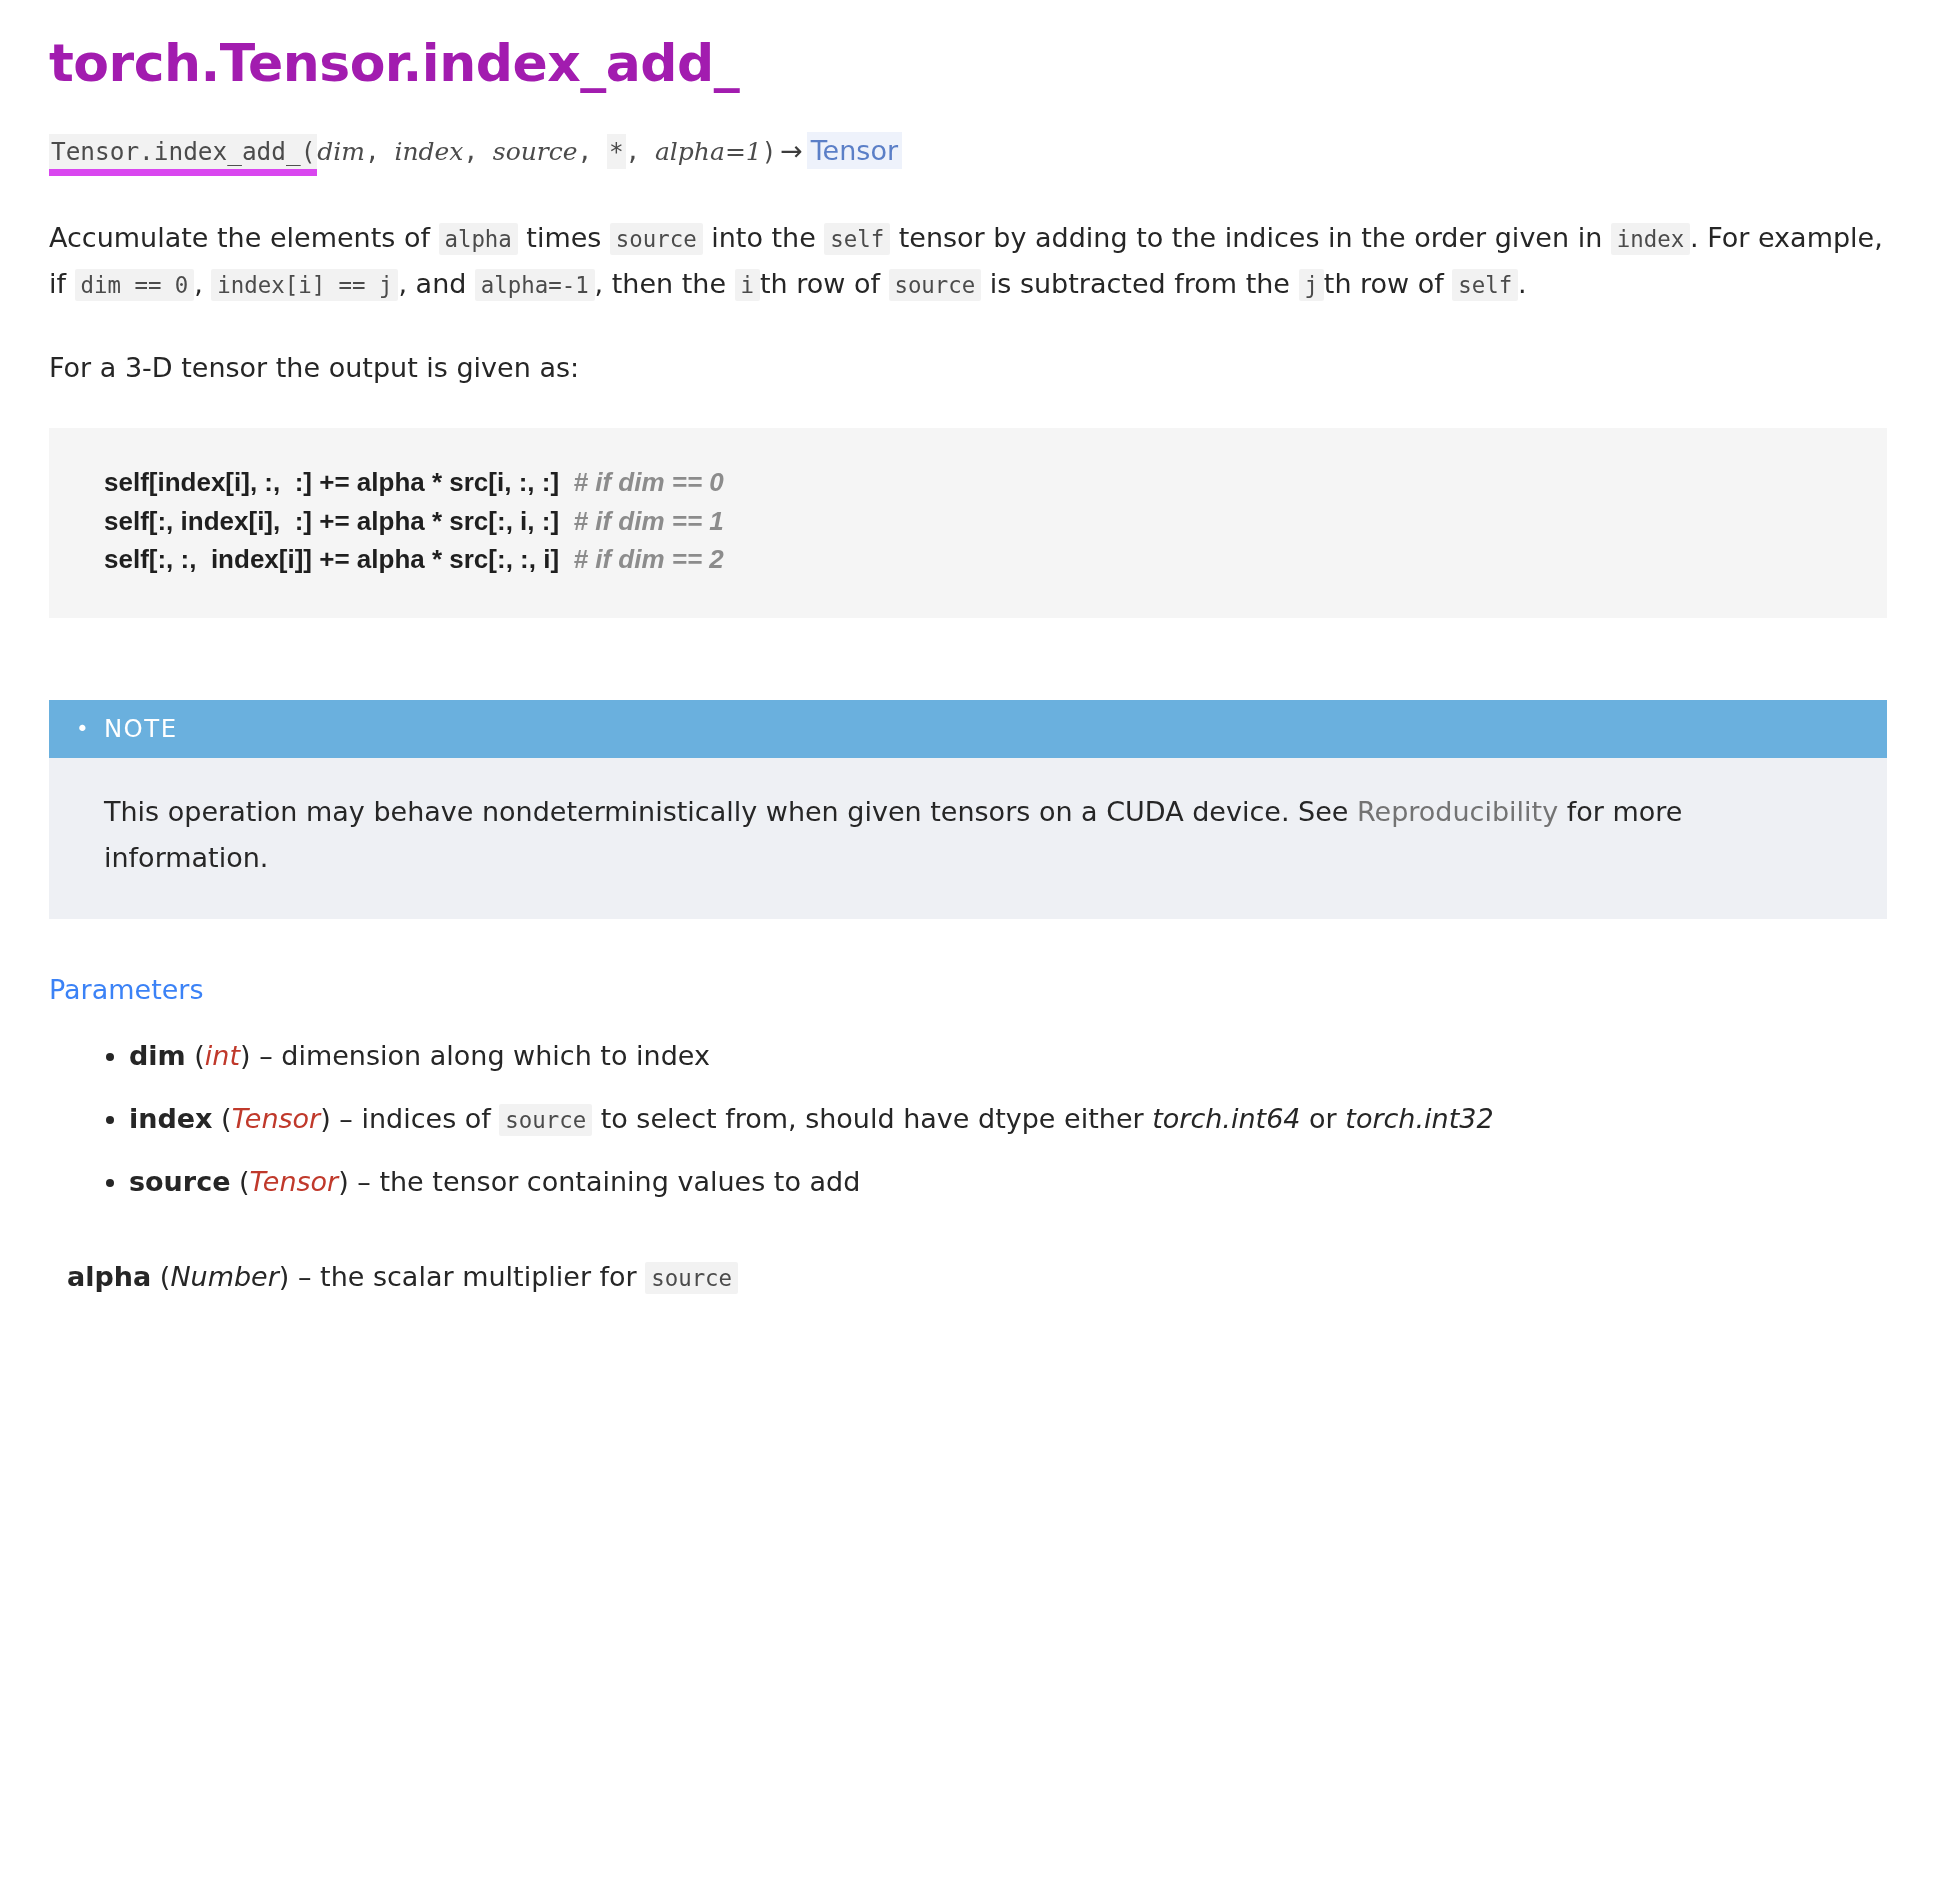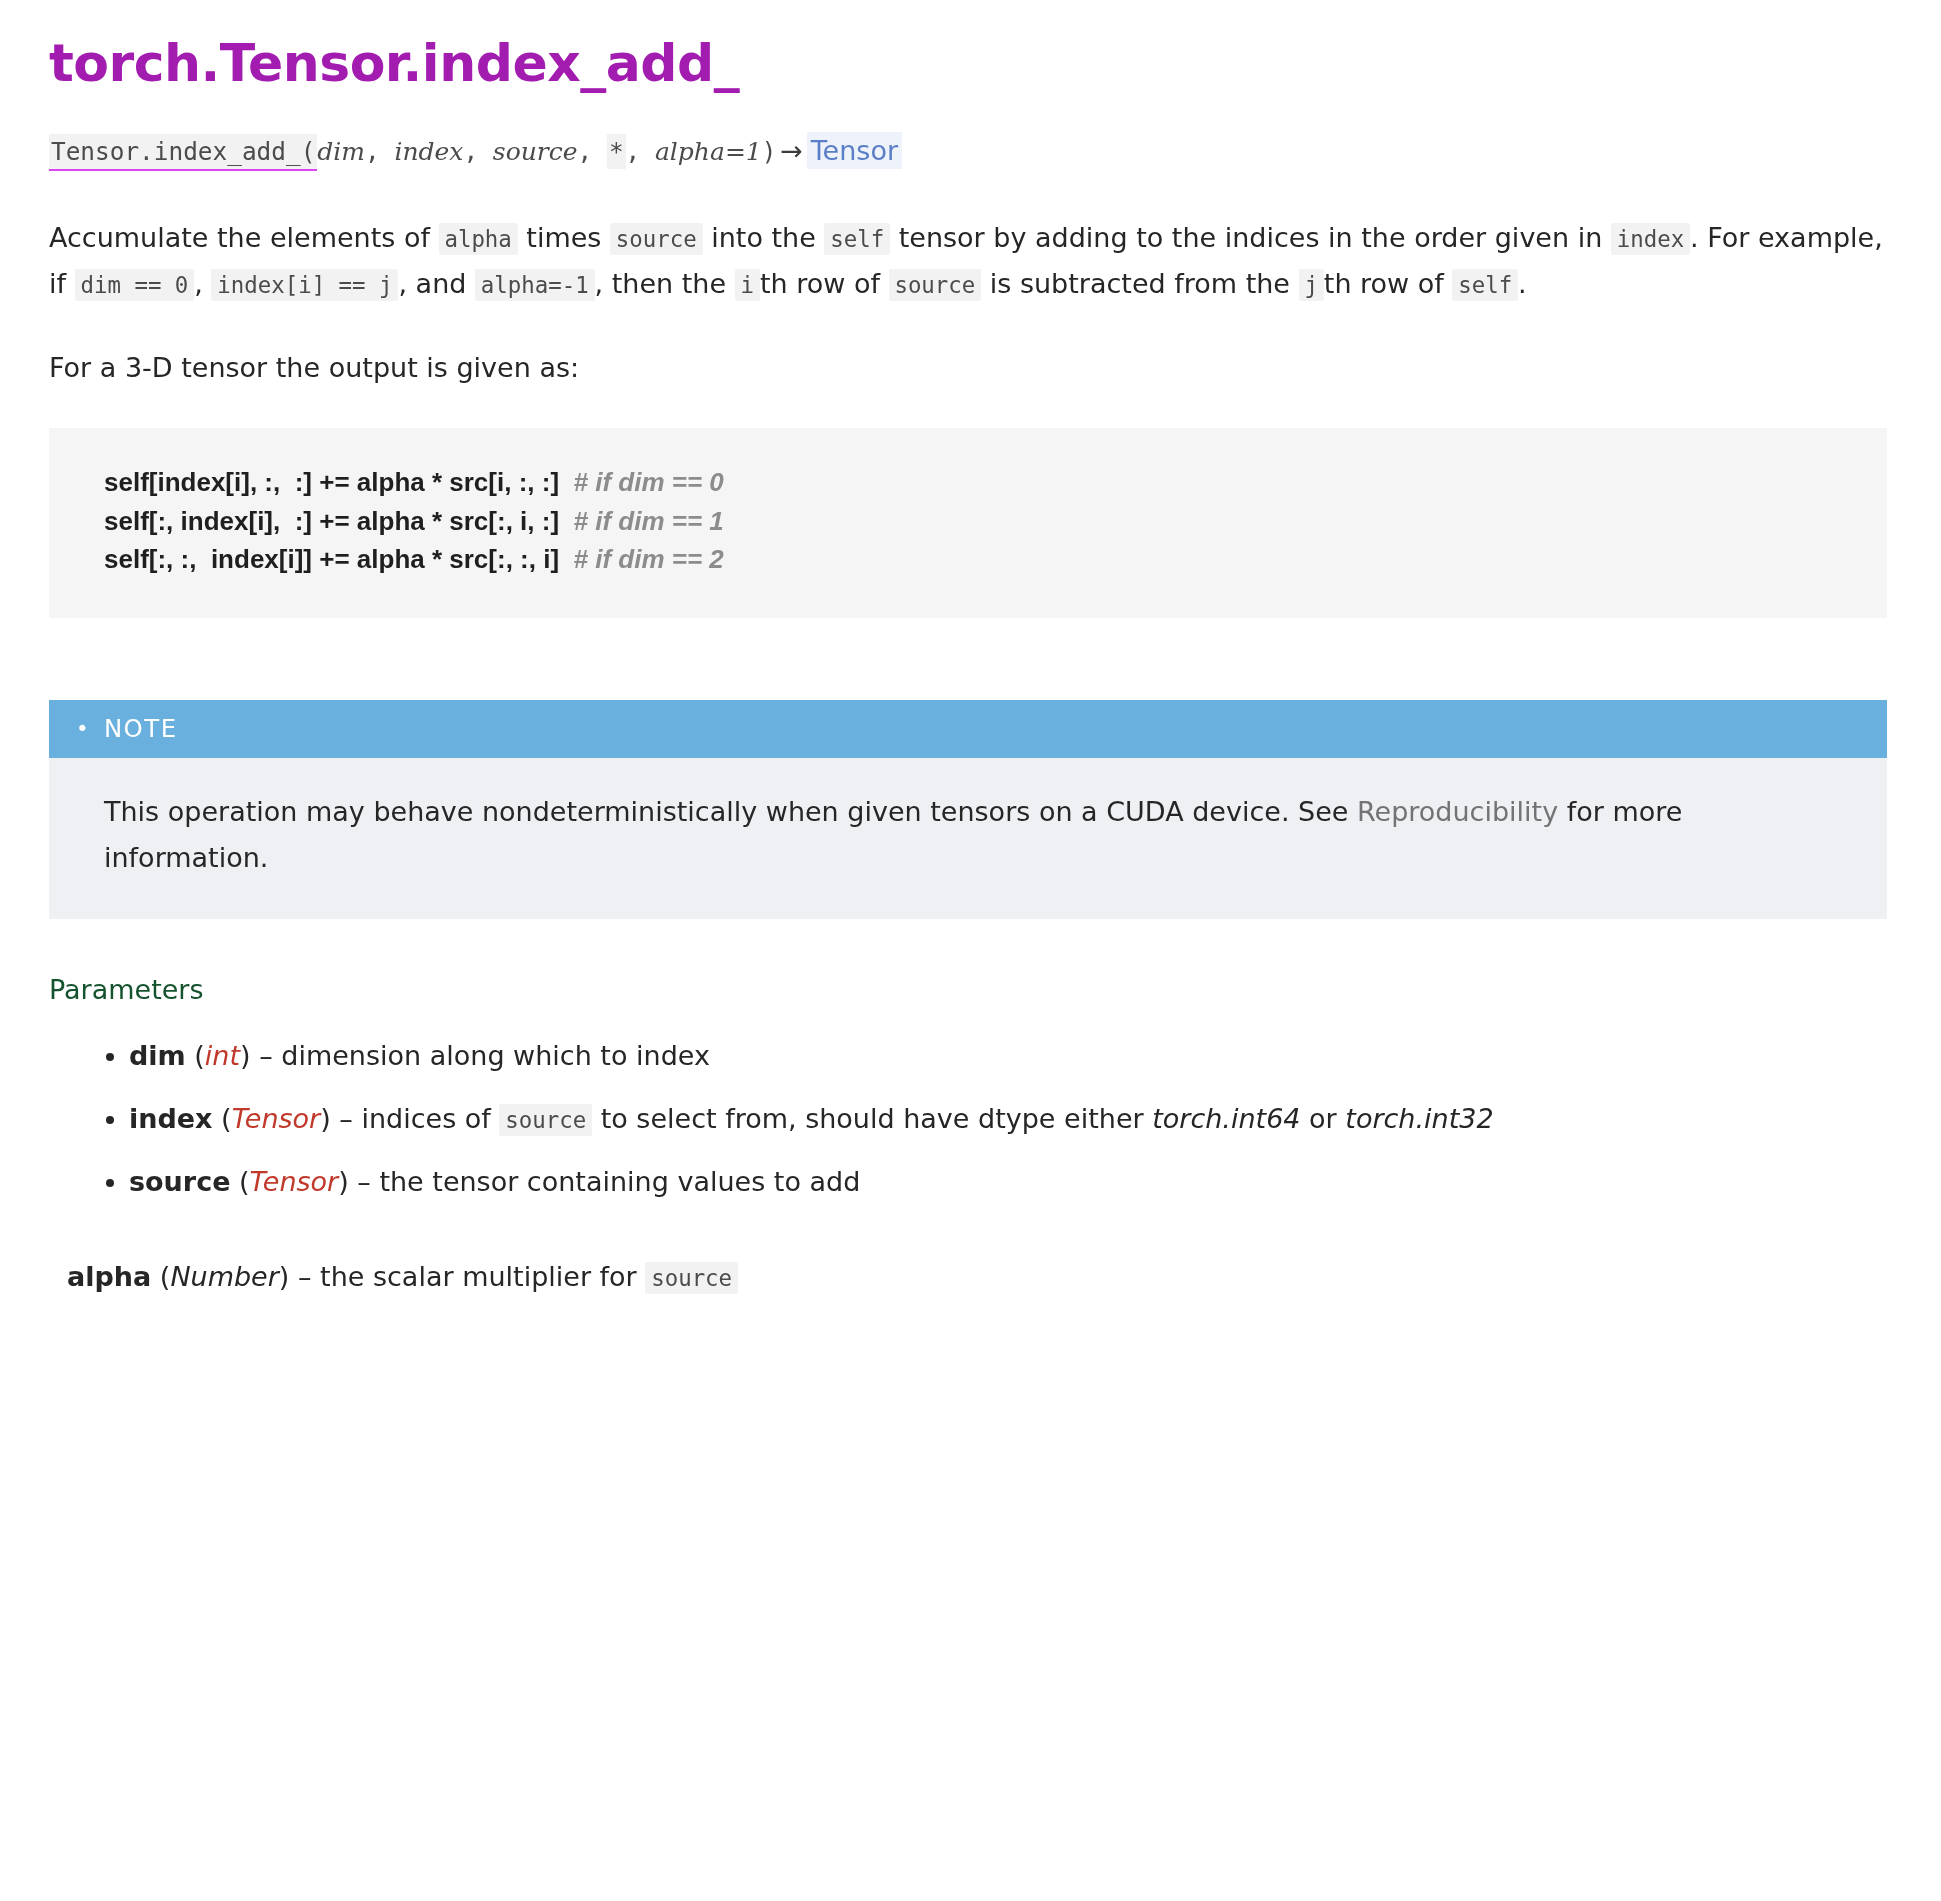--- a/index.html
+++ b/index.html
@@ -31,21 +31,21 @@
     line-height: 1.5;
     margin: 0 0 43px 0;
     display: inline-block;
   }
   .sig .mono {
     font-family: "DejaVu Sans Mono", "Liberation Mono", monospace;
     font-size: 24.4px;
     background: #f2f2f2;
     color: #4b4b4b;
     padding: 2.9px 2px;
-    border-bottom: 2px solid #d946ef;
+    border-bottom: 7px solid #d946ef;
   }
   .sig .em {
     font-style: italic;
     color: #4b4b4b;
     font-family: "DejaVu Serif", "Liberation Serif", serif;
     font-size: 25px;
   }
   .sig .plain {
     color: #4b4b4b;
     font-family: "DejaVu Sans Mono", "Liberation Mono", monospace;
@@ -127,21 +127,21 @@
     font-size: 27px;
     line-height: 1.72;
     color: #262626;
   }
   .admonition-body a {
     color: #737373;
     text-decoration: none;
   }
   .section-label {
     font-size: 27px;
-    color: #14532d;
+    color: #3b82f6;
     margin: 0 0 29px 0;
   }
   ul.params {
     margin: 0 0 51px 0;
     padding-left: 80px;
     list-style: disc;
   }
   ul.params li {
     font-size: 27px;
     line-height: 1.62;

